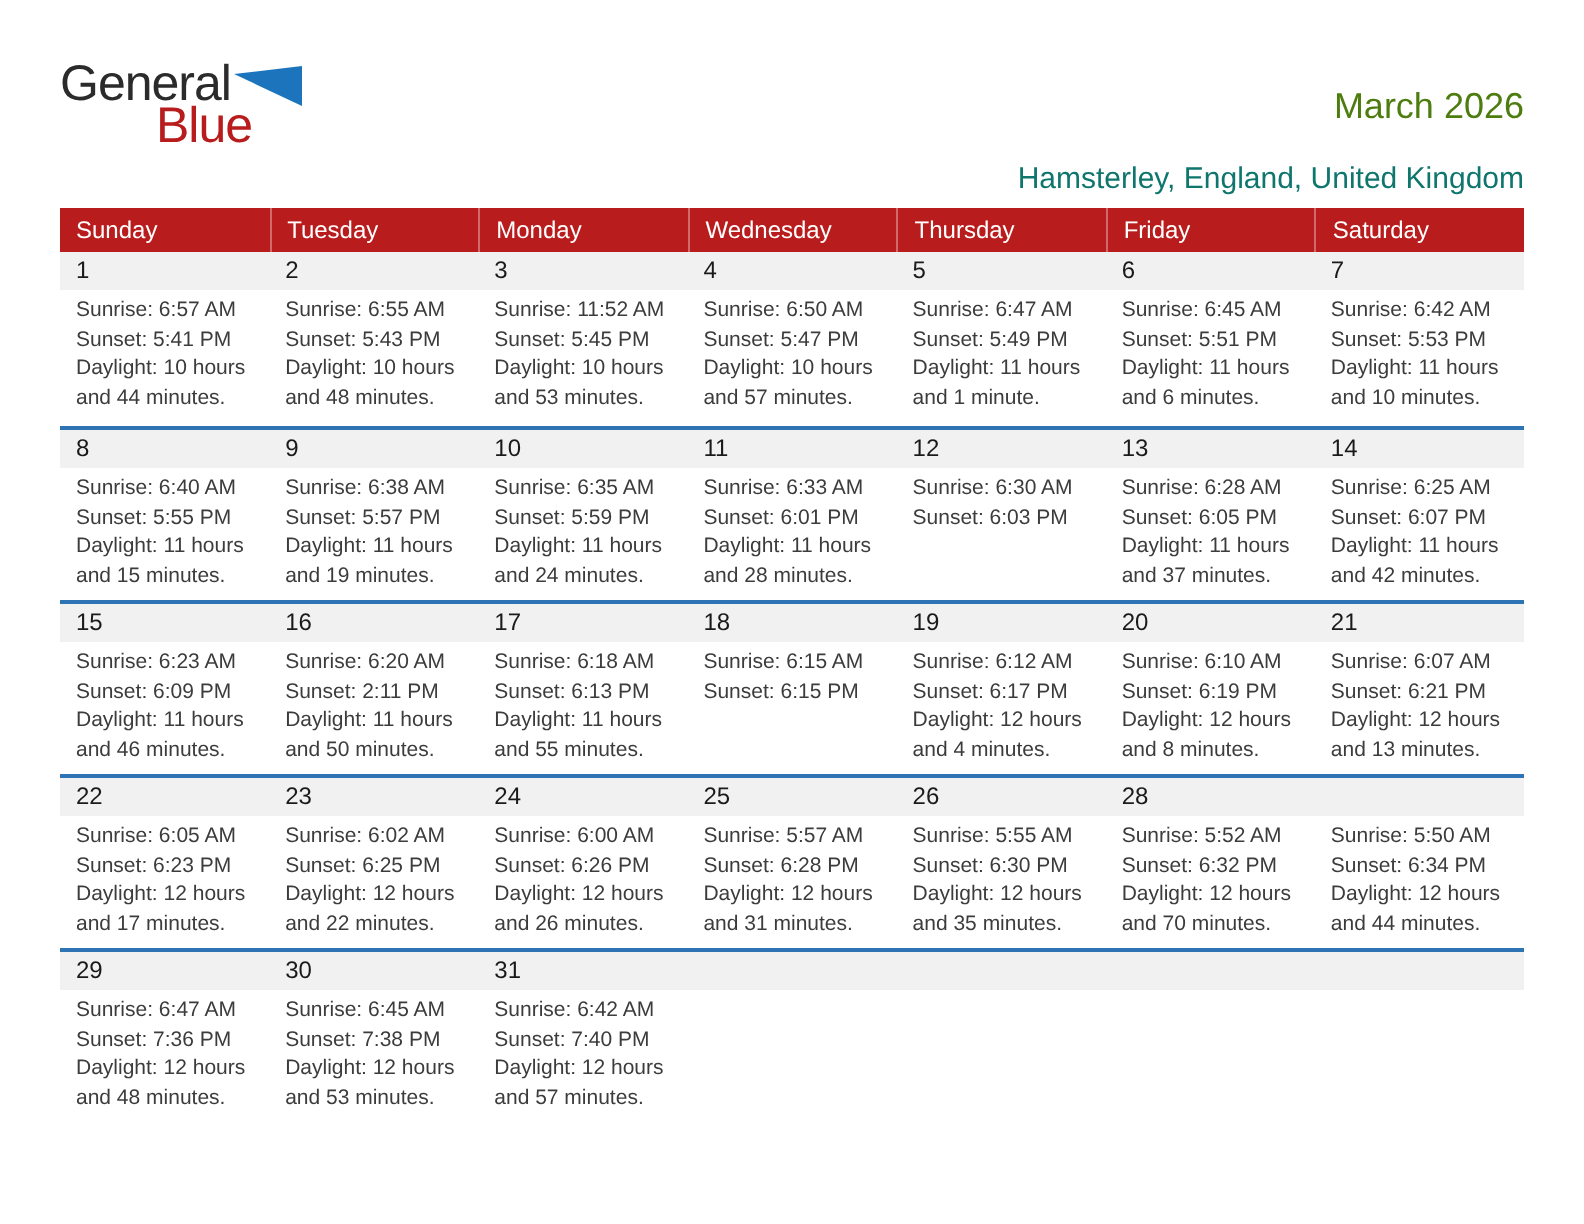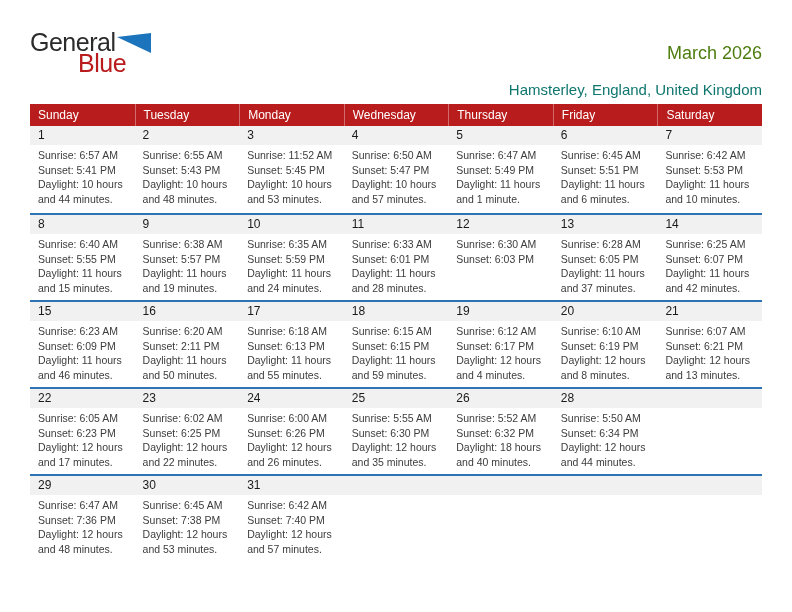--- a/index.html
+++ b/index.html
@@ -189,21 +189,20 @@
               <div class="detline">Daylight: 11 hours and 50 minutes.</div>
             </div>
             <div class="detcell">
               <div class="detline">Sunrise: 6:18 AM</div>
               <div class="detline">Sunset: 6:13 PM</div>
               <div class="detline">Daylight: 11 hours and 55 minutes.</div>
             </div>
             <div class="detcell">
               <div class="detline">Sunrise: 6:15 AM</div>
               <div class="detline">Sunset: 6:15 PM</div>
-              <div class="detline">Daylight: 11 hours and 59 minutes.</div>
             </div>
             <div class="detcell">
               <div class="detline">Sunrise: 6:12 AM</div>
               <div class="detline">Sunset: 6:17 PM</div>
               <div class="detline">Daylight: 12 hours and 4 minutes.</div>
             </div>
             <div class="detcell">
               <div class="detline">Sunrise: 6:10 AM</div>
               <div class="detline">Sunset: 6:19 PM</div>
               <div class="detline">Daylight: 12 hours and 8 minutes.</div>
@@ -234,28 +233,33 @@
               <div class="detline">Sunrise: 6:02 AM</div>
               <div class="detline">Sunset: 6:25 PM</div>
               <div class="detline">Daylight: 12 hours and 22 minutes.</div>
             </div>
             <div class="detcell">
               <div class="detline">Sunrise: 6:00 AM</div>
               <div class="detline">Sunset: 6:26 PM</div>
               <div class="detline">Daylight: 12 hours and 26 minutes.</div>
             </div>
             <div class="detcell">
+              <div class="detline">Sunrise: 5:57 AM</div>
+              <div class="detline">Sunset: 6:28 PM</div>
+              <div class="detline">Daylight: 12 hours and 31 minutes.</div>
+            </div>
+            <div class="detcell">
               <div class="detline">Sunrise: 5:55 AM</div>
               <div class="detline">Sunset: 6:30 PM</div>
               <div class="detline">Daylight: 12 hours and 35 minutes.</div>
             </div>
             <div class="detcell">
               <div class="detline">Sunrise: 5:52 AM</div>
               <div class="detline">Sunset: 6:32 PM</div>
-              <div class="detline">Daylight: 18 hours and 40 minutes.</div>
+              <div class="detline">Daylight: 12 hours and 70 minutes.</div>
             </div>
             <div class="detcell">
               <div class="detline">Sunrise: 5:50 AM</div>
               <div class="detline">Sunset: 6:34 PM</div>
               <div class="detline">Daylight: 12 hours and 44 minutes.</div>
             </div>
           </div>
         </div>
         <div class="week">
           <div class="numrow">

